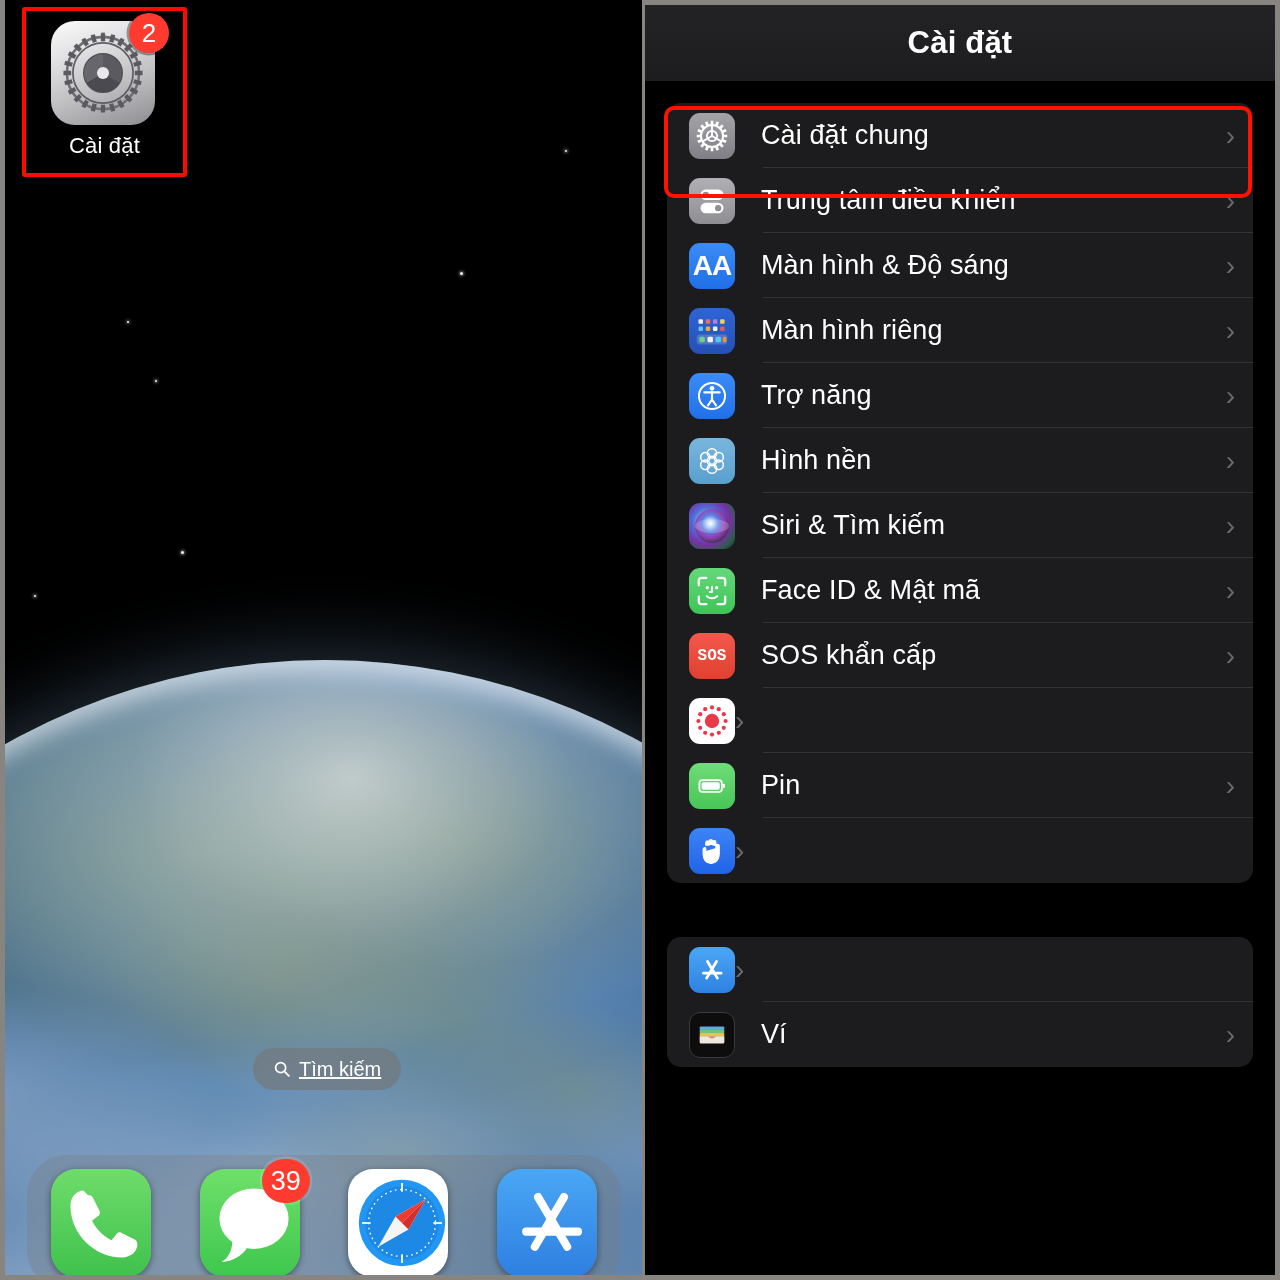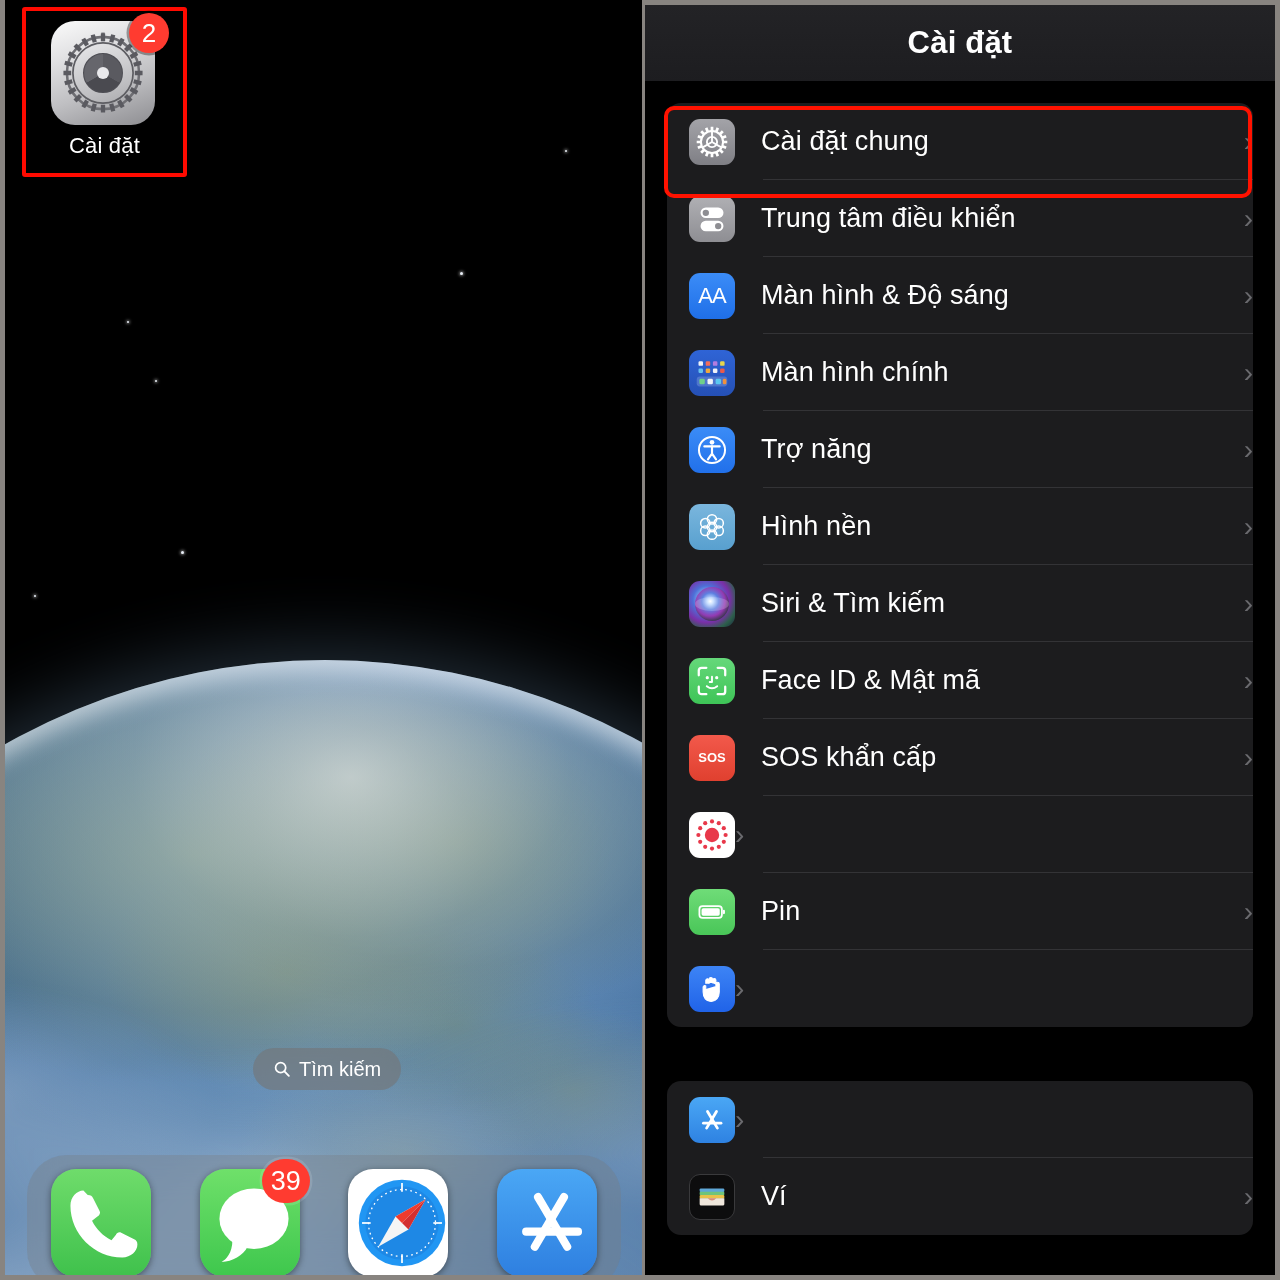--- a/index.html
+++ b/index.html
@@ -108,21 +108,21 @@
 
   
   .search-pill {
     position: absolute; left: 248px; top: 1048px;
     height: 42px; padding: 0 20px;
     display: flex; align-items: center; gap: 8px;
     background: rgba(115,118,122,0.66);
     border-radius: 21px;
     backdrop-filter: blur(8px);
   }
-  .search-pill .lbl { color:#fff; font-size: 20px; }
+  .search-pill .lbl { color:#fff; font-size: 20px; text-decoration: underline; }
 
   
   .dock {
     position: absolute; left: 22px; top: 1155px;
     width: 594px; height: 135px;
     background: rgba(120,124,130,0.36);
     border-radius: 40px;
     backdrop-filter: blur(18px);
     display: flex; align-items: flex-start; justify-content: space-around;
     padding-top: 14px;
@@ -164,22 +164,22 @@
   .list-wrap { padding: 22px 22px 0 22px; }
   .group {
     background: #1c1c1e;
     border-radius: 14px;
     overflow: hidden;
   }
   .group + .group-spacer { height: 54px; }
   .row {
     position: relative;
     display: flex; align-items: center;
-    height: 77px;
-    padding-left: 22px; 
+    height: 65px;
+    padding-left: 22px; padding-right: 18px;
   }
   .row .sep {
     position: absolute; left: 96px; right: 0; bottom: 0;
     height: 1px; background: #333336;
   }
   .row:last-child .sep { display: none; }
   .row-icon {
     width: 46px; height: 46px; border-radius: 11px;
     flex: 0 0 46px;
     display:flex; align-items:center; justify-content:center;
@@ -199,27 +199,27 @@
     width: 588px; height: 92px;
     border: 4px solid #ff1200;
     border-radius: 10px;
     pointer-events: none;
     z-index: 5;
   }
 
   
   .ic-gear-gray { background: linear-gradient(180deg,#a3a3a8 0%, #7f7f85 100%); }
   .ic-cc        { background: linear-gradient(180deg,#b0b0b4 0%, #8e8e93 100%); }
-  .ic-aa        { background: linear-gradient(180deg,#3b8cf7 0%, #1f6fe8 100%); color:#fff; font-size:22px; font-weight:400; letter-spacing:-1px;}
+  .ic-aa        { background: linear-gradient(180deg,#3b8cf7 0%, #1f6fe8 100%); color:#fff; font-size:28px; font-weight:700; letter-spacing:-1px;}
   .ic-home      { background: linear-gradient(180deg,#2f64d6 0%, #2550b5 100%); }
   .ic-access    { background: linear-gradient(180deg,#3b8cf7 0%, #2170ea 100%); }
   .ic-wall      { background: linear-gradient(180deg,#7ab6dd 0%, #58a0cf 100%); }
   .ic-siri      { background: radial-gradient(circle at 38% 40%, #f0f4ff 0%, #7fb1f0 18%, #4d6fd8 34%, #7a2fa8 58%, #2c5f4a 78%, #1a2340 100%); }
   .ic-faceid    { background: linear-gradient(180deg,#65d87a 0%, #3ec457 100%); }
-  .ic-sos       { background: linear-gradient(180deg,#f2594b 0%, #e0402f 100%); color:#fff; font-size:13px; font-weight:800; font-family:Liberation Sans, sans-serif;}
+  .ic-sos       { background: linear-gradient(180deg,#f2594b 0%, #e0402f 100%); color:#fff; font-size:16px; font-weight:800; font-family:Liberation Mono, monospace;}
   .ic-exposure  { background: #ffffff; }
   .ic-battery   { background: linear-gradient(180deg,#6fdc78 0%, #49c658 100%); }
   .ic-privacy   { background: linear-gradient(180deg,#3d84f5 0%, #2063e8 100%); }
   .ic-appstore2 { background: linear-gradient(180deg,#4aa7f5 0%, #2e82e2 100%); }
   .ic-wallet    { background: #0d0d0e; border: 1px solid #3a3a3c; }
 </style>
 </head>
 <body>
 
 <div class="canvas">
@@ -422,21 +422,21 @@
                 <rect x="21" y="15" width="5" height="5" rx="1.3" fill="#f0f3f8"></rect>
                 <rect x="29" y="15" width="5" height="5" rx="1.3" fill="#e85b4d"></rect>
               </g>
               <rect x="3" y="24" width="34" height="11" rx="3.5" fill="#6f8fd8" opacity="0.55"></rect>
               <rect x="6" y="26.5" width="6" height="6" rx="1.5" fill="#6fd08a"></rect>
               <rect x="15" y="26.5" width="6" height="6" rx="1.5" fill="#f2f4f8"></rect>
               <rect x="24" y="26.5" width="6" height="6" rx="1.5" fill="#5bc8f0"></rect>
               <rect x="32" y="26.5" width="4" height="6" rx="1.5" fill="#f0913c"></rect>
             </svg>
           </div>
-          <div class="row-label">Màn hình chính</div>
+          <div class="row-label">Màn hình riêng</div>
           <div class="chev">›</div>
           <div class="sep"></div>
         </div>
 
         <div class="row">
           <div class="row-icon ic-access">
             <svg width="36" height="36" viewBox="0 0 40 40">
               <circle cx="20" cy="20" r="14.5" fill="none" stroke="#fff" stroke-width="2.2"></circle>
               <circle cx="20" cy="11.5" r="2.6" fill="#fff"></circle>
               <path d="M11.5 16 H28.5" stroke="#fff" stroke-width="2.4" stroke-linecap="round"></path>

